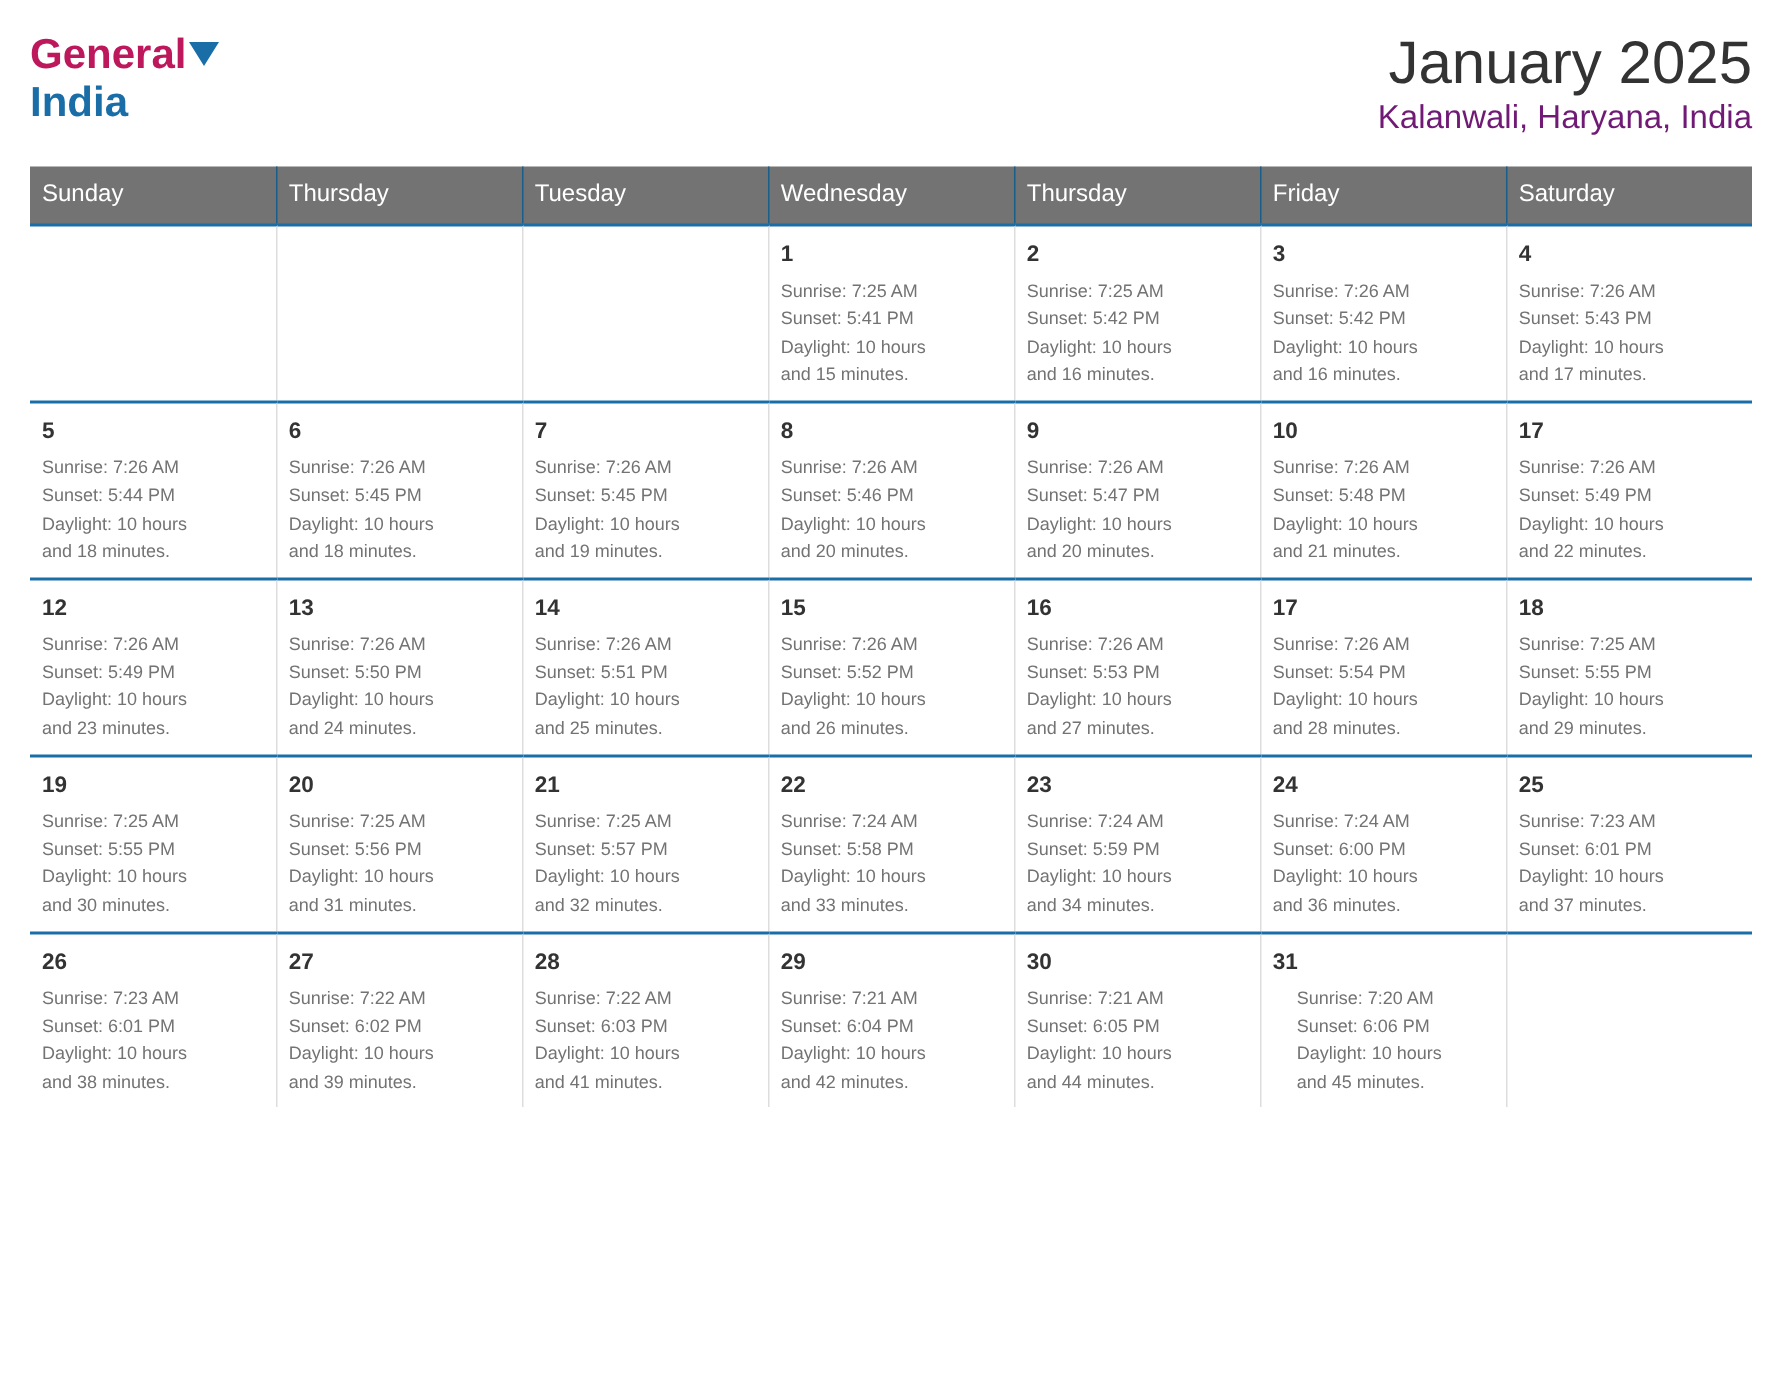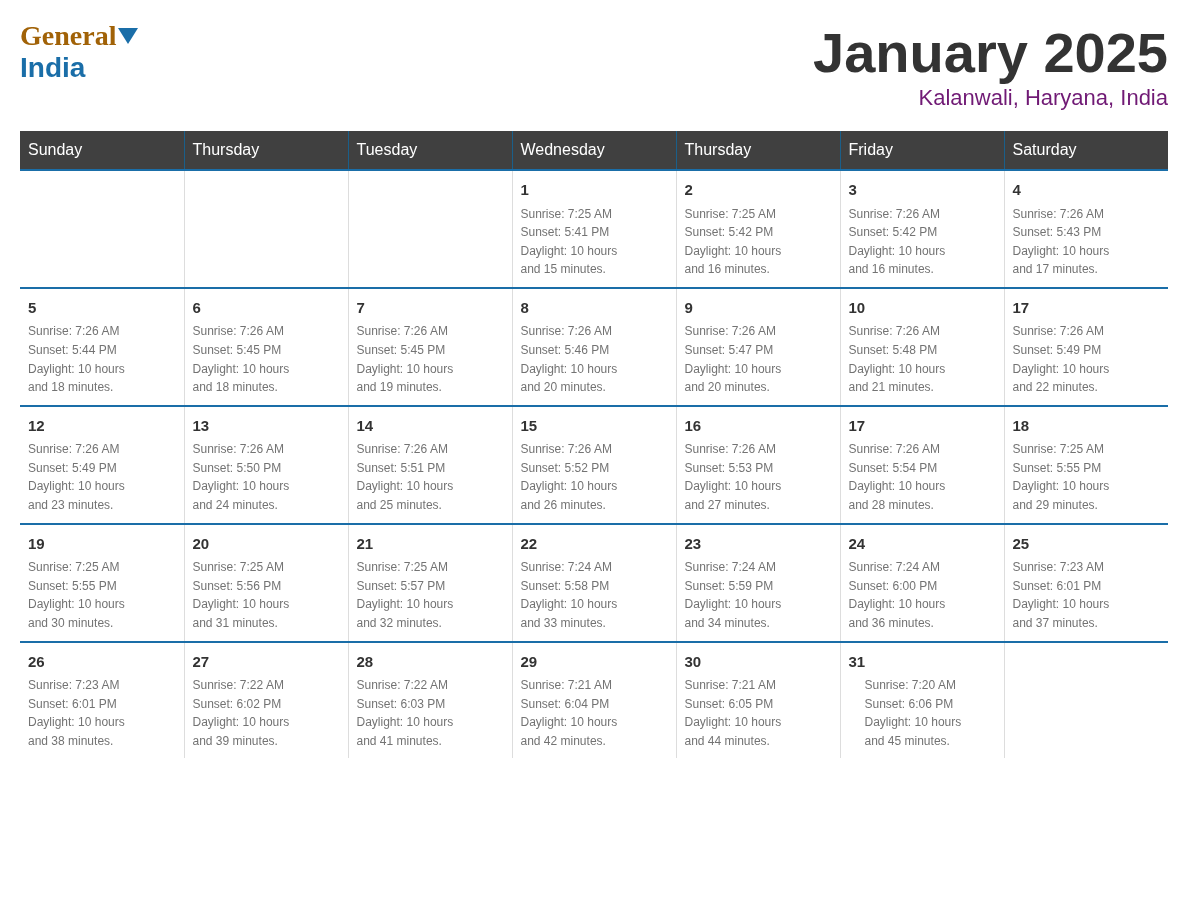--- a/index.html
+++ b/index.html
@@ -20,54 +20,54 @@
       flex-direction: column;
       align-items: flex-start;
     }
     .logo-text {
       display: flex;
       align-items: center;
       font-size: 28px;
       font-weight: bold;
       color: #333;
     }
-    .logo-general { color: #a16207; font-family: Liberation Serif, serif; }
+    .logo-general { color: #be185d; }
     .logo-triangle {
       width: 0;
       height: 0;
       border-left: 10px solid transparent;
       border-right: 10px solid transparent;
       border-top: 16px solid #1a6ea8;
       margin: 0 2px;
       display: inline-block;
     }
     .logo-blue {
       color: #1a6ea8;
       font-size: 28px;
       font-weight: bold;
     }
     .title-block {
       text-align: right;
     }
     .title-block h1 {
-      font-size: 56px;
-      font-weight: bold;
+      font-size: 40px;
+      font-weight: normal;
       color: #333;
     }
     .title-block h2 {
       font-size: 22px;
       font-weight: normal;
       color: #701a75;
     }
     .calendar {
       width: 100%;
       border-collapse: collapse;
     }
     .calendar thead th {
-      background-color: #404040;
+      background-color: #737373;
       color: #fff;
       padding: 10px 8px;
       text-align: left;
       font-size: 16px;
       font-weight: normal;
       border-right: 1px solid #1a5f8a;
     }
     .calendar thead th:last-child {
       border-right: none;
     }

